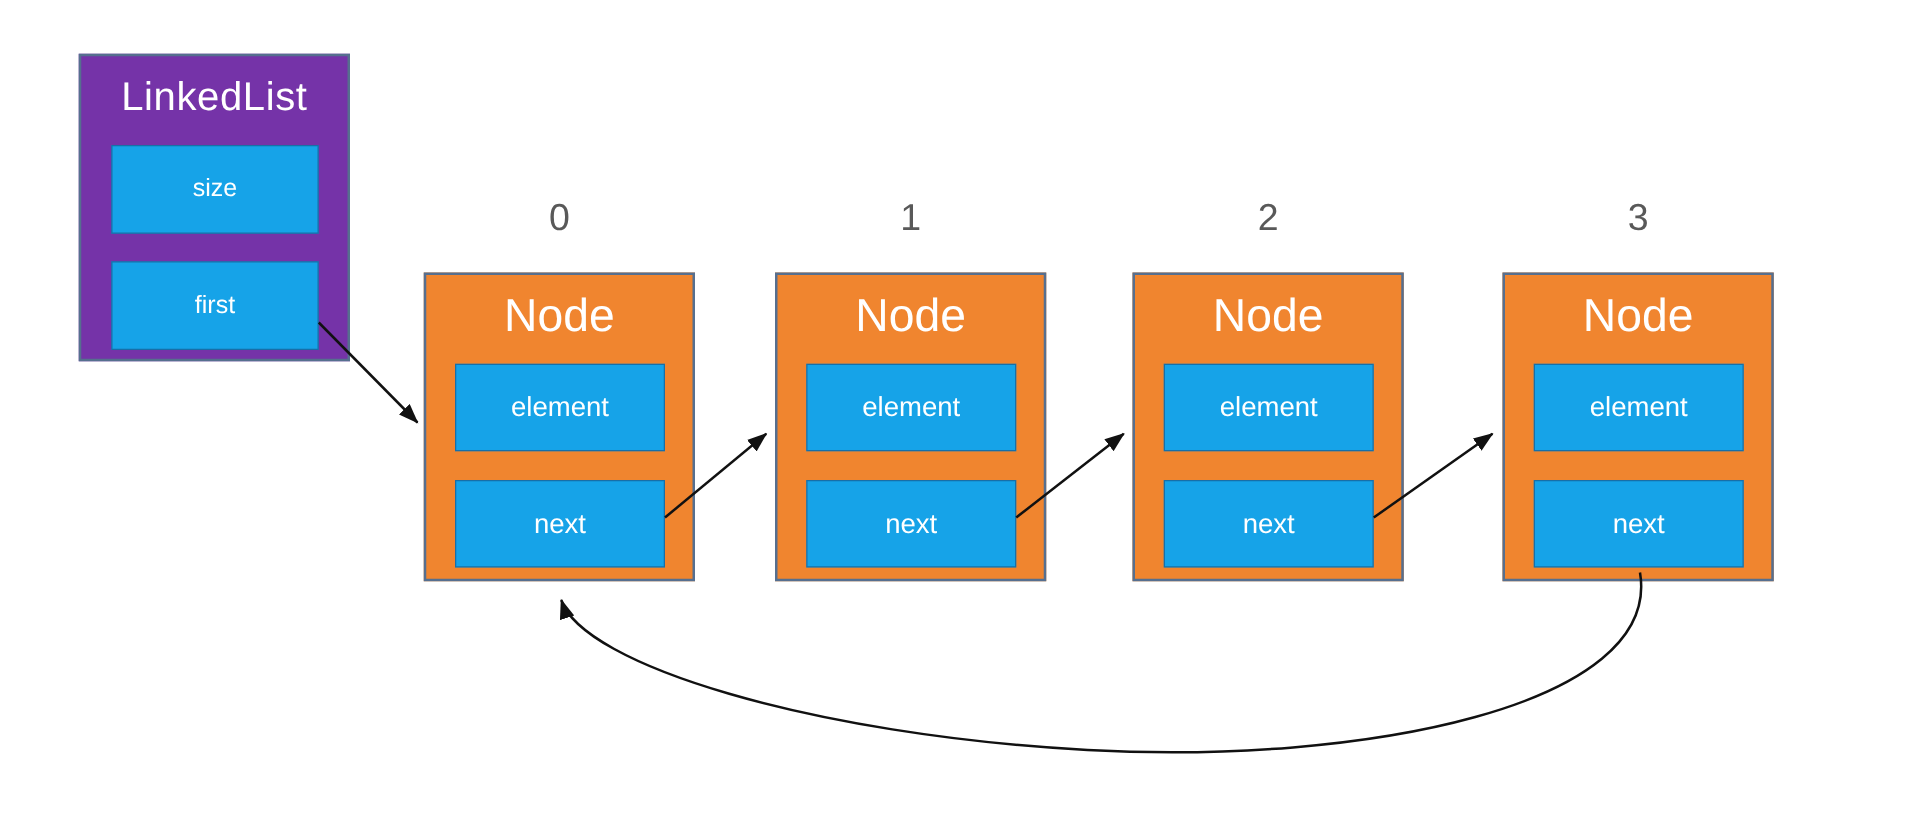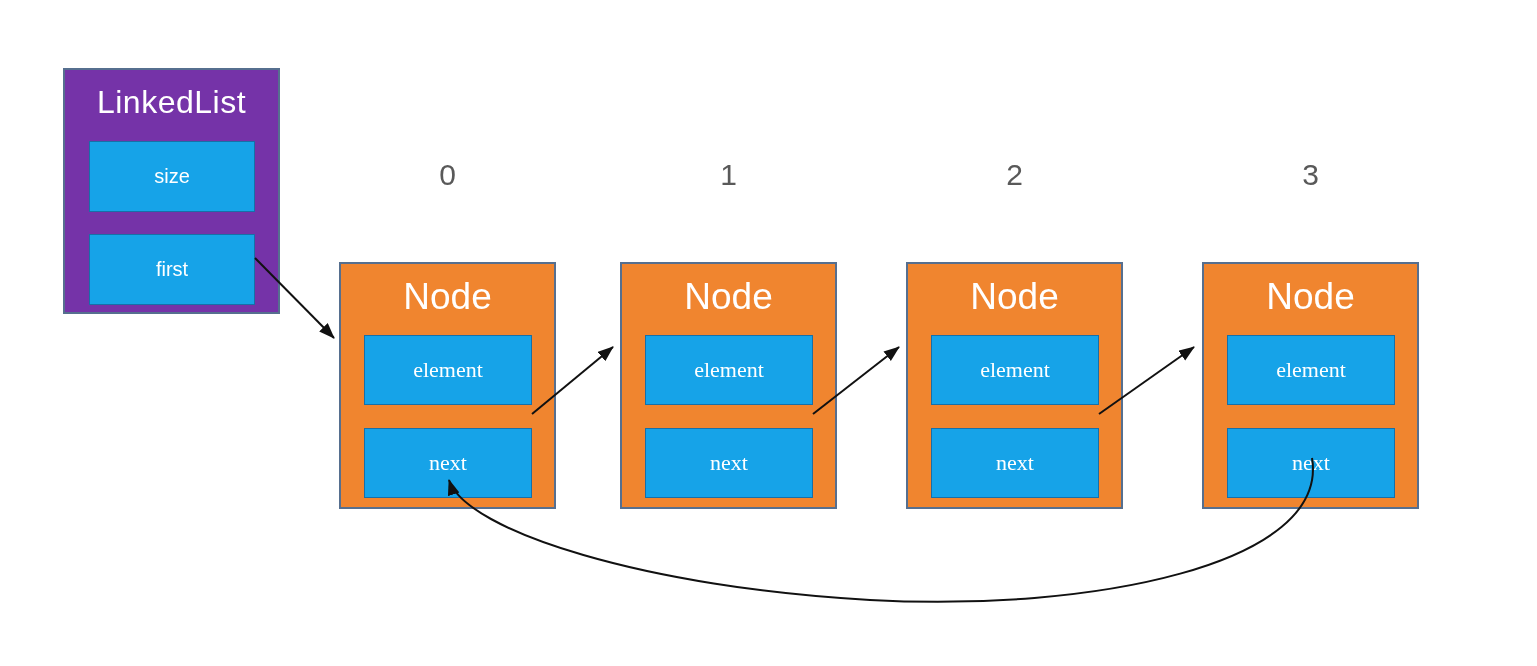--- a/index.html
+++ b/index.html
@@ -12,21 +12,21 @@
     width: 1537px;
     height: 666px;
     background: #ffffff;
     font-family: "Liberation Sans", sans-serif;
     overflow: hidden;
   }
 
   
   .linkedlist-box {
     position: absolute;
-    left: 63px; top: 68px;
+    left: 63px; top: 43px;
     width: 217px; height: 246px;
     background: var(--purple, #7533A8);
     border: 2px solid var(--box-border, #566F8F);
     box-sizing: border-box;
   }
   .linkedlist-title {
     position: absolute;
     top: 14px; left: 0;
     width: 100%;
     text-align: center;
@@ -51,21 +51,20 @@
   .ll-field.first { top: 164px; }
 
   
   .node {
     position: absolute;
     top: 218px;
     width: 217px; height: 247px;
     background: var(--orange, #F0852F);
     border: 2px solid var(--box-border, #566F8F);
     box-sizing: border-box;
-    margin-top: 44px;
   }
   .node-0 { left: 339px; }
   .node-1 { left: 620px; }
   .node-2 { left: 906px; }
   .node-3 { left: 1202px; }
 
   .node-title {
     position: absolute;
     top: 12px; left: 0;
     width: 100%;
@@ -78,21 +77,20 @@
     left: 23px;
     width: 168px; height: 70px;
     background: var(--blue, #16A3E8);
     border: 1px solid rgba(25, 70, 115, 0.55);
     box-sizing: border-box;
     display: flex;
     align-items: center;
     justify-content: center;
     color: #ffffff;
     font-size: 22px;
-    font-family: Liberation Serif, serif;
   }
   .node-field.element { top: 71px; }
   .node-field.next    { top: 164px; text-align: center; }
 
   
   .index-label {
     position: absolute;
     top: 158px;
     width: 217px;
     text-align: center;

